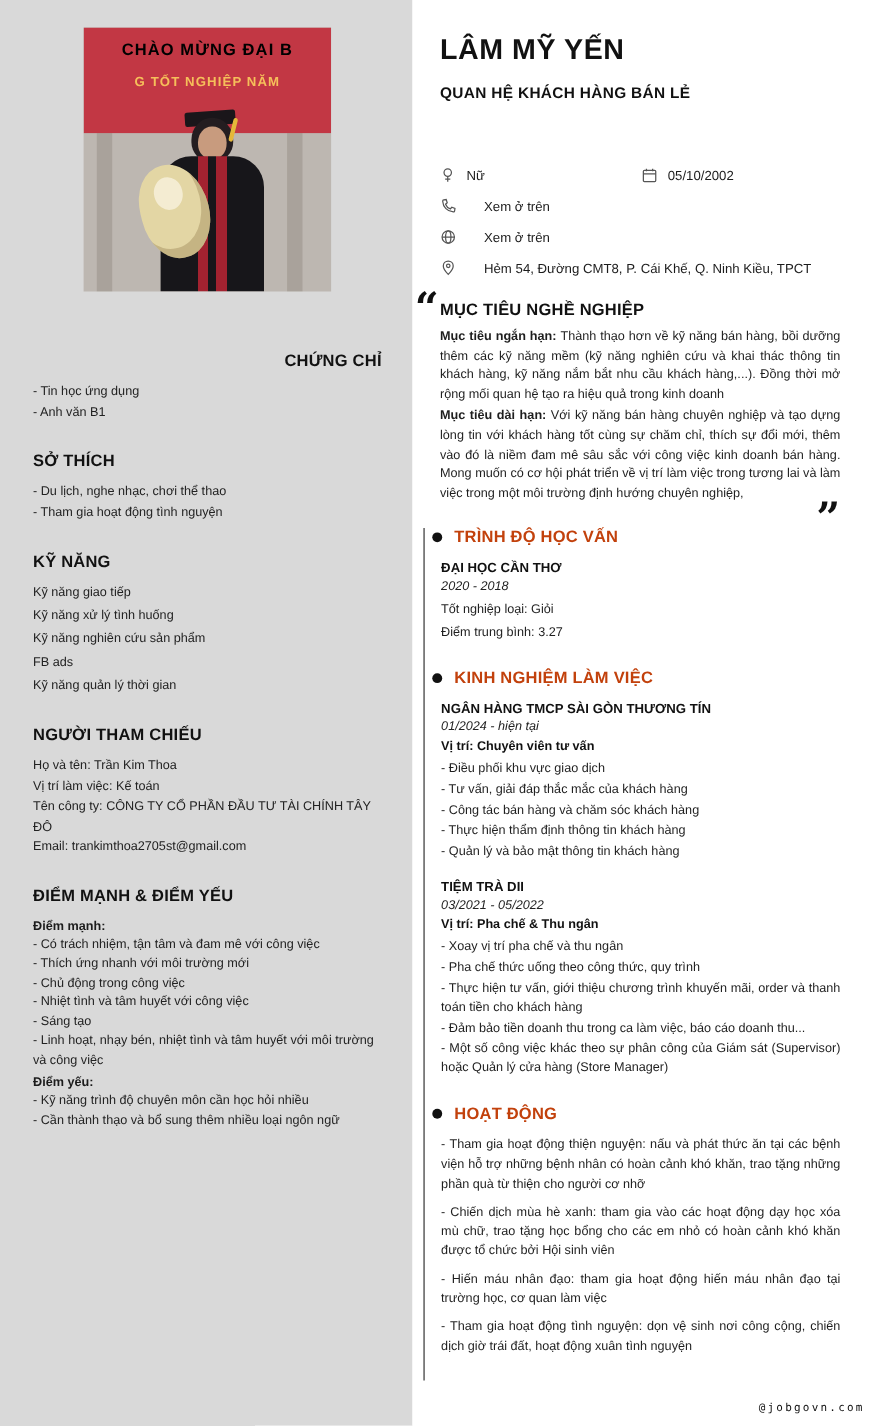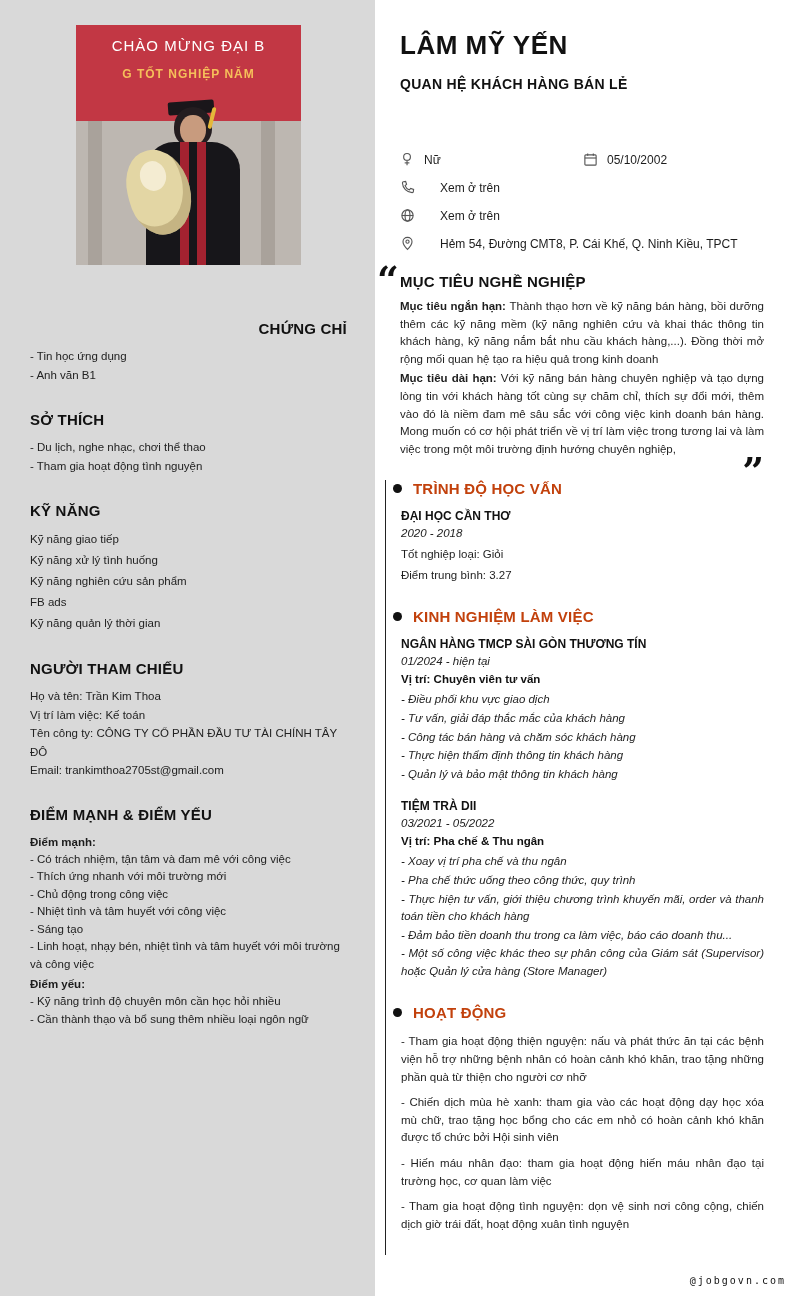--- a/index.html
+++ b/index.html
@@ -14,21 +14,21 @@
   .sidebar {
     position:absolute; left:0; top:0; width:375px; height:1296px;
     background:#d9d9d9; padding:25px 28px 20px 30px;
   }
   .photo {
     position:relative; width:225px; height:240px; margin:0 auto;
     background:#bdb7b1; overflow:hidden;
   }
   .photo-banner { position:absolute; top:0; left:0; right:0; height:96px; background:#c23744; }
   .banner-l1 { position:absolute; top:12px; width:100%; text-align:center;
-    color:#ffffff; font-weight:normal; font-size:15px; letter-spacing:1px; }
+    color:#000000; font-weight:bold; font-size:15px; letter-spacing:1px; }
   .banner-l2 { position:absolute; top:42px; width:100%; text-align:center;
     color:#ffd75e; font-weight:bold; font-size:12px; letter-spacing:1px; opacity:.85; }
   .photo-col { position:absolute; top:96px; bottom:0; width:14px; background:#a9a29b; }
   .cap { position:absolute; left:92px; top:76px; width:46px; height:13px;
     background:#1a161a; transform:rotate(-4deg); border-radius:2px; }
   .hair { position:absolute; left:98px; top:82px; width:38px; height:40px;
     background:#241d20; border-radius:50% 50% 45% 45%; }
   .face { position:absolute; left:104px; top:90px; width:26px; height:30px;
     background:#c89b7e; border-radius:48%; }
   .tassel { position:absolute; left:134px; top:82px; width:4px; height:22px;
@@ -80,21 +80,21 @@
   .sec-head { position:relative; font-size:15px; font-weight:bold; letter-spacing:.2px;
     color:#c2410c; margin:24px 12px 12px; }
   .sec-head.first { margin-top:2px; }
   .dot { position:absolute; left:-20px; top:4px; width:9px; height:9px;
     background:#111; border-radius:50%; }
 
   .school, .company { font-size:12px; font-weight:bold; color:#111; margin-bottom:4px; }
   .period { font-size:11.5px; font-style:italic; color:#222; margin-bottom:6px; }
   .edu-line { font-size:11.5px; line-height:18px; margin-bottom:3px; color:#1e1e1e; }
   .position { font-size:11.5px; font-weight:bold; margin-bottom:6px; color:#111; }
-  .duty { font-size:11.5px; line-height:17.6px; text-align:justify; color:#1e1e1e; margin-bottom:1px;font-style:italic; }
+  .duty { font-size:11.5px; line-height:17.6px; text-align:justify; color:#1e1e1e; margin-bottom:1px; }
   .job-block { margin-bottom:16px; }
   .act { font-size:11.5px; line-height:17.6px; text-align:justify; color:#1e1e1e; margin-bottom:8px; }
 
   .watermark { position:absolute; right:14px; bottom:10px;
     font-family:"DejaVu Sans Mono", monospace; font-size:10px; letter-spacing:2px; color:#111; }
 
   svg { stroke:#555; fill:none; stroke-width:1.2; }
 </style>
 </head>
 <body>

